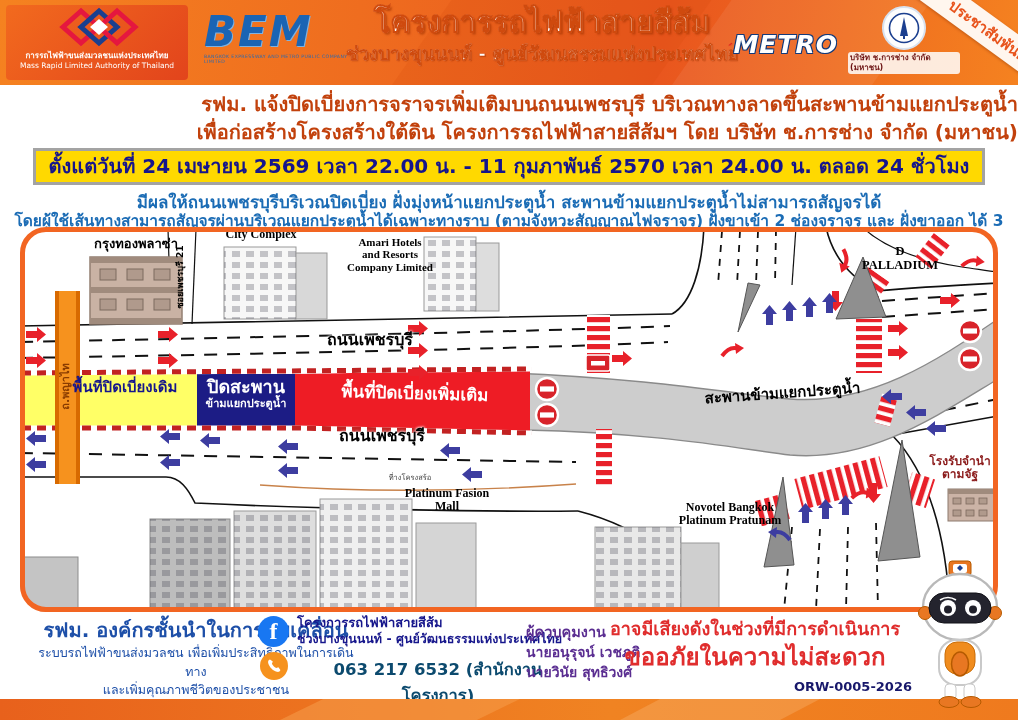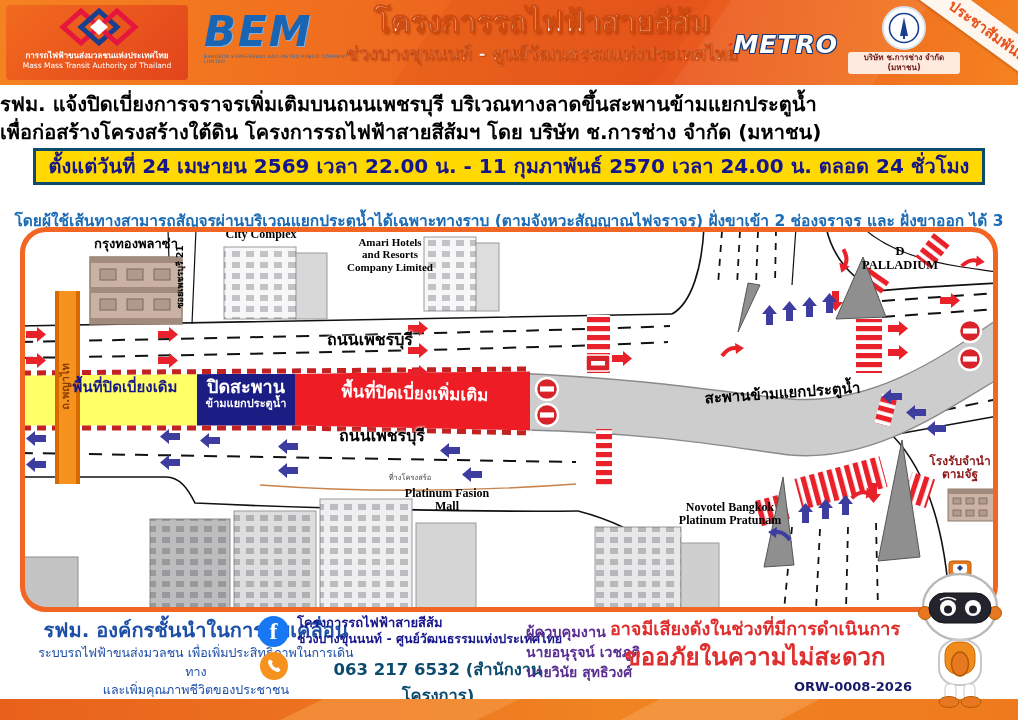--- a/index.html
+++ b/index.html
@@ -22,33 +22,33 @@
             letter-spacing:2px;text-shadow:1px 1px 0 #7fb2e0;}
   .bem-sub{font-size:4.6px;color:#2a6ab0;letter-spacing:.4px;}
   .title-block{left:338px;top:3px;width:408px;text-align:center;}
   .h-title{font-size:30px;line-height:38px;font-weight:bold;color:#fff;
            -webkit-text-stroke:1px #cf4a0e;text-shadow:2px 2px 2px rgba(160,50,0,.6);}
   .h-sub{font-size:18.5px;line-height:26px;font-weight:bold;color:#fff;
          -webkit-text-stroke:.6px #cf4a0e;text-shadow:1px 1px 1px rgba(160,50,0,.5);}
   .pcor-block{left:728px;top:24px;width:110px;height:40px;display:flex;align-items:center;}
   .pcor-text{font-size:25px;font-weight:900;font-style:italic;color:#fff;letter-spacing:1px;
        text-shadow:-1px -1px 0 #123a7a,1px -1px 0 #123a7a,-1px 1px 0 #123a7a,1px 1px 0 #123a7a;}
-  .ckk-block{left:848px;top:6px;width:112px;text-align:center;}
+  .ckk-block{left:848px;top:6px;width:112px;text-align:left;}
   .ckk-circle{width:44px;height:44px;margin:0 auto;border-radius:50%;background:#fdfdfd;
        border:2px solid #d8e2ef;display:flex;align-items:center;justify-content:center;}
   .ckk-name{margin-top:2px;font-size:8px;font-weight:bold;color:#6d1414;
        background:rgba(255,255,255,.85);border-radius:3px;padding:1px 2px;line-height:10px;}
   .ribbon{left:888px;top:16px;width:200px;padding:3px 0;text-align:center;background:#fff6ee;
        color:#e8541d;font-weight:bold;font-size:15px;transform:rotate(36deg);
        box-shadow:0 1px 3px rgba(120,40,0,.4);}
 
   
-  .ann{left:0;top:90px;width:1018px;text-align:left;color:#000000;font-weight:bold;
+  .ann{left:0;top:90px;width:1018px;text-align:right;color:#c2410c;font-weight:bold;
        font-size:20px;line-height:28px;}
-  .banner{left:33px;top:148px;width:952px;height:37px;background:#ffd900;border:3px solid #0c4a6e;
+  .banner{left:33px;top:148px;width:952px;height:37px;background:#ffd900;border:3px solid #a3a3a3;
        text-align:center;font-size:20px;font-weight:bold;color:#15158c;line-height:30px;}
   .fx1{left:0;top:188px;width:1018px;text-align:center;color:#1b6cb5;font-weight:bold;font-size:17px;}
   .fx2{left:0;top:208px;width:1018px;text-align:center;color:#1b6cb5;font-weight:bold;font-size:15.5px;}
 
   
   .map-canvas{left:20px;top:227px;width:978px;height:385px;border-radius:28px;overflow:hidden;background:#fff;z-index:1;}
   .map-border{left:20px;top:227px;width:978px;height:385px;border:5px solid #f26522;border-radius:26px;z-index:4;pointer-events:none;}
   .map-canvas svg{position:absolute;left:0;top:0;}
   .lbl{position:absolute;z-index:3;text-align:center;line-height:1.12;font-weight:bold;color:#000;}
   .serif{font-family:"Liberation Serif","DejaVu Serif",serif;}
@@ -109,21 +109,21 @@
     <div class="abs hdr-deco2"></div>
 
     <div class="abs mrta-block">
       <svg width="104" height="40" viewBox="0 0 104 40">
         <path d="M18,20 L36,4 L54,20 L36,36 Z" fill="none" stroke="#e5173f" stroke-width="5"></path>
         <path d="M36,20 L54,4 L72,20 L54,36 Z" fill="none" stroke="#1b3f8f" stroke-width="5"></path>
         <path d="M54,20 L72,4 L90,20 L72,36 Z" fill="none" stroke="#e5173f" stroke-width="5"></path>
         <path d="M45,20 L54,12 L63,20 L54,28 Z" fill="#fff"></path>
       </svg>
       <div class="tx1">การรถไฟฟ้าขนส่งมวลชนแห่งประเทศไทย</div>
-      <div class="tx2">Mass Mass Transit Authority of Thailand</div>
+      <div class="tx2">Mass Rapid Limited Authority of Thailand</div>
     </div>
 
     <div class="abs bem-block">
       <div class="bem-logo">BEM</div>
       <div class="bem-sub">BANGKOK EXPRESSWAY AND METRO PUBLIC COMPANY LIMITED</div>
     </div>
 
     <div class="abs title-block">
       <div class="h-title">โครงการรถไฟฟ้าสายสีส้ม</div>
       <div class="h-sub">ช่วงบางขุนนนท์ - ศูนย์วัฒนธรรมแห่งประเทศไทย</div>
@@ -150,20 +150,21 @@
     </div>
 
     <div class="abs ribbon">ประชาสัมพันธ์</div>
   </div>
 
   <div class="abs ann">
     <div>รฟม. แจ้งปิดเบี่ยงการจราจรเพิ่มเติมบนถนนเพชรบุรี บริเวณทางลาดขึ้นสะพานข้ามแยกประตูน้ำ</div>
     <div>เพื่อก่อสร้างโครงสร้างใต้ดิน โครงการรถไฟฟ้าสายสีส้มฯ โดย บริษัท ช.การช่าง จำกัด (มหาชน)</div>
   </div>
   <div class="abs banner">ตั้งแต่วันที่ 24 เมษายน 2569 เวลา 22.00 น.  - 11 กุมภาพันธ์ 2570 เวลา 24.00 น. ตลอด 24 ชั่วโมง</div>
+  <div class="abs fx1">มีผลให้ถนนเพชรบุรีบริเวณปิดเบี่ยง ฝั่งมุ่งหน้าแยกประตูน้ำ สะพานข้ามแยกประตูน้ำไม่สามารถสัญจรได้</div>
   <div class="abs fx2">โดยผู้ใช้เส้นทางสามารถสัญจรผ่านบริเวณแยกประตูน้ำได้เฉพาะทางราบ (ตามจังหวะสัญญาณไฟจราจร) ฝั่งขาเข้า 2 ช่องจราจร และ  ฝั่งขาออก ได้ 3 ช่องจราจร</div>
 
   <div class="abs map-canvas">
     <svg width="978" height="385" viewBox="0 0 978 385">
       <defs>
         <pattern id="win" width="14" height="11" patternUnits="userSpaceOnUse">
           <rect x="2" y="2" width="8" height="6" fill="rgba(60,60,75,0.28)"></rect>
         </pattern>
         <pattern id="zebH" width="100" height="9" patternUnits="userSpaceOnUse">
           <rect width="100" height="9" fill="#fff"></rect>
@@ -454,21 +455,21 @@
   <div class="abs f-sup">
     <div class="t">ผู้ควบคุมงาน</div>
     <div class="n">นายอนุรุจน์ เวชภูติ</div>
     <div class="n">นายวินัย สุทธิวงศ์</div>
   </div>
 
   <div class="abs f-noise">
     <div class="l1">อาจมีเสียงดังในช่วงที่มีการดำเนินการ</div>
     <div class="l2">ขออภัยในความไม่สะดวก</div>
   </div>
-  <div class="abs f-code">ORW-0008-2026</div>
+  <div class="abs f-code">ORW-0005-2026</div>
 
   <div class="abs mascot">
     <svg width="96" height="150" viewBox="0 0 96 150">
       <rect x="37" y="1" width="22" height="15" rx="3" fill="#e87722" stroke="#b55a00"></rect>
       <rect x="41" y="4" width="14" height="9" rx="2" fill="#fff"></rect>
       <path d="M45,8 l3,-3 l3,3 l-3,3 z" fill="#1b3f8f"></path>
       <ellipse cx="48" cy="47" rx="37" ry="33" fill="#fff" stroke="#b9b9b9" stroke-width="2.4"></ellipse>
       <circle cx="13" cy="53" r="6.5" fill="#e87722" stroke="#b55a00"></circle>
       <circle cx="83" cy="53" r="6.5" fill="#e87722" stroke="#b55a00"></circle>
       <rect x="17" y="33" width="62" height="30" rx="15" fill="#24242e" stroke="#101016"></rect>

